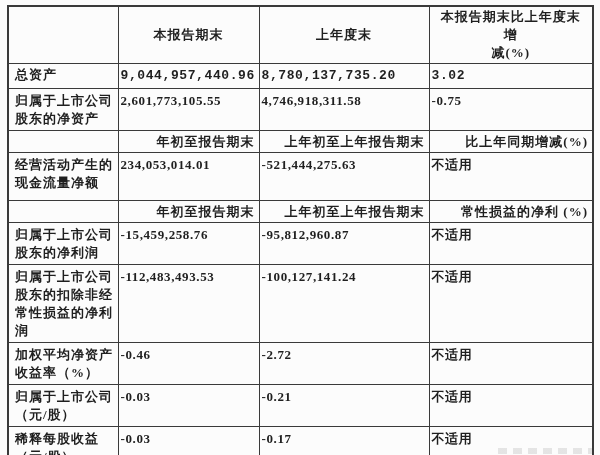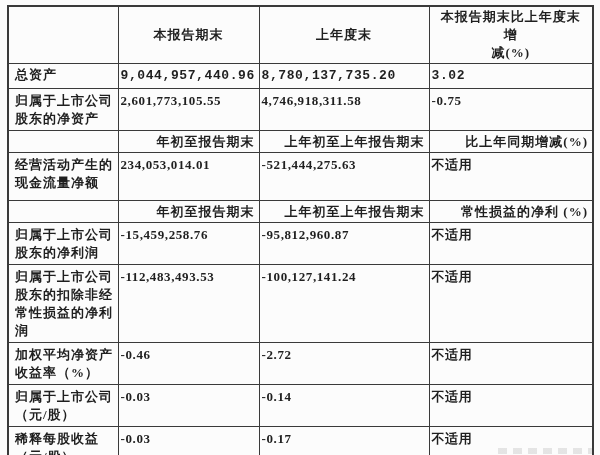--- a/index.html
+++ b/index.html
@@ -171,21 +171,21 @@
         <td class="lab">加权平均净资产
 收益率（%）</td>
         <td class="num">-0.46</td>
         <td class="num gap">-2.72</td>
         <td class="chg">不适用</td>
       </tr>
       <tr class="r10">
         <td class="lab">归属于上市公司
 （元/股）</td>
         <td class="num">-0.03</td>
-        <td class="num gap">-0.14</td>
+        <td class="num gap">-0.21</td>
         <td class="chg">不适用</td>
       </tr>
       <tr class="r11">
         <td class="lab">稀释每股收益
 （元/股）</td>
         <td class="num">-0.03</td>
         <td class="num gap">-0.17</td>
         <td class="chg">不适用</td>
       </tr>
     </tbody>

